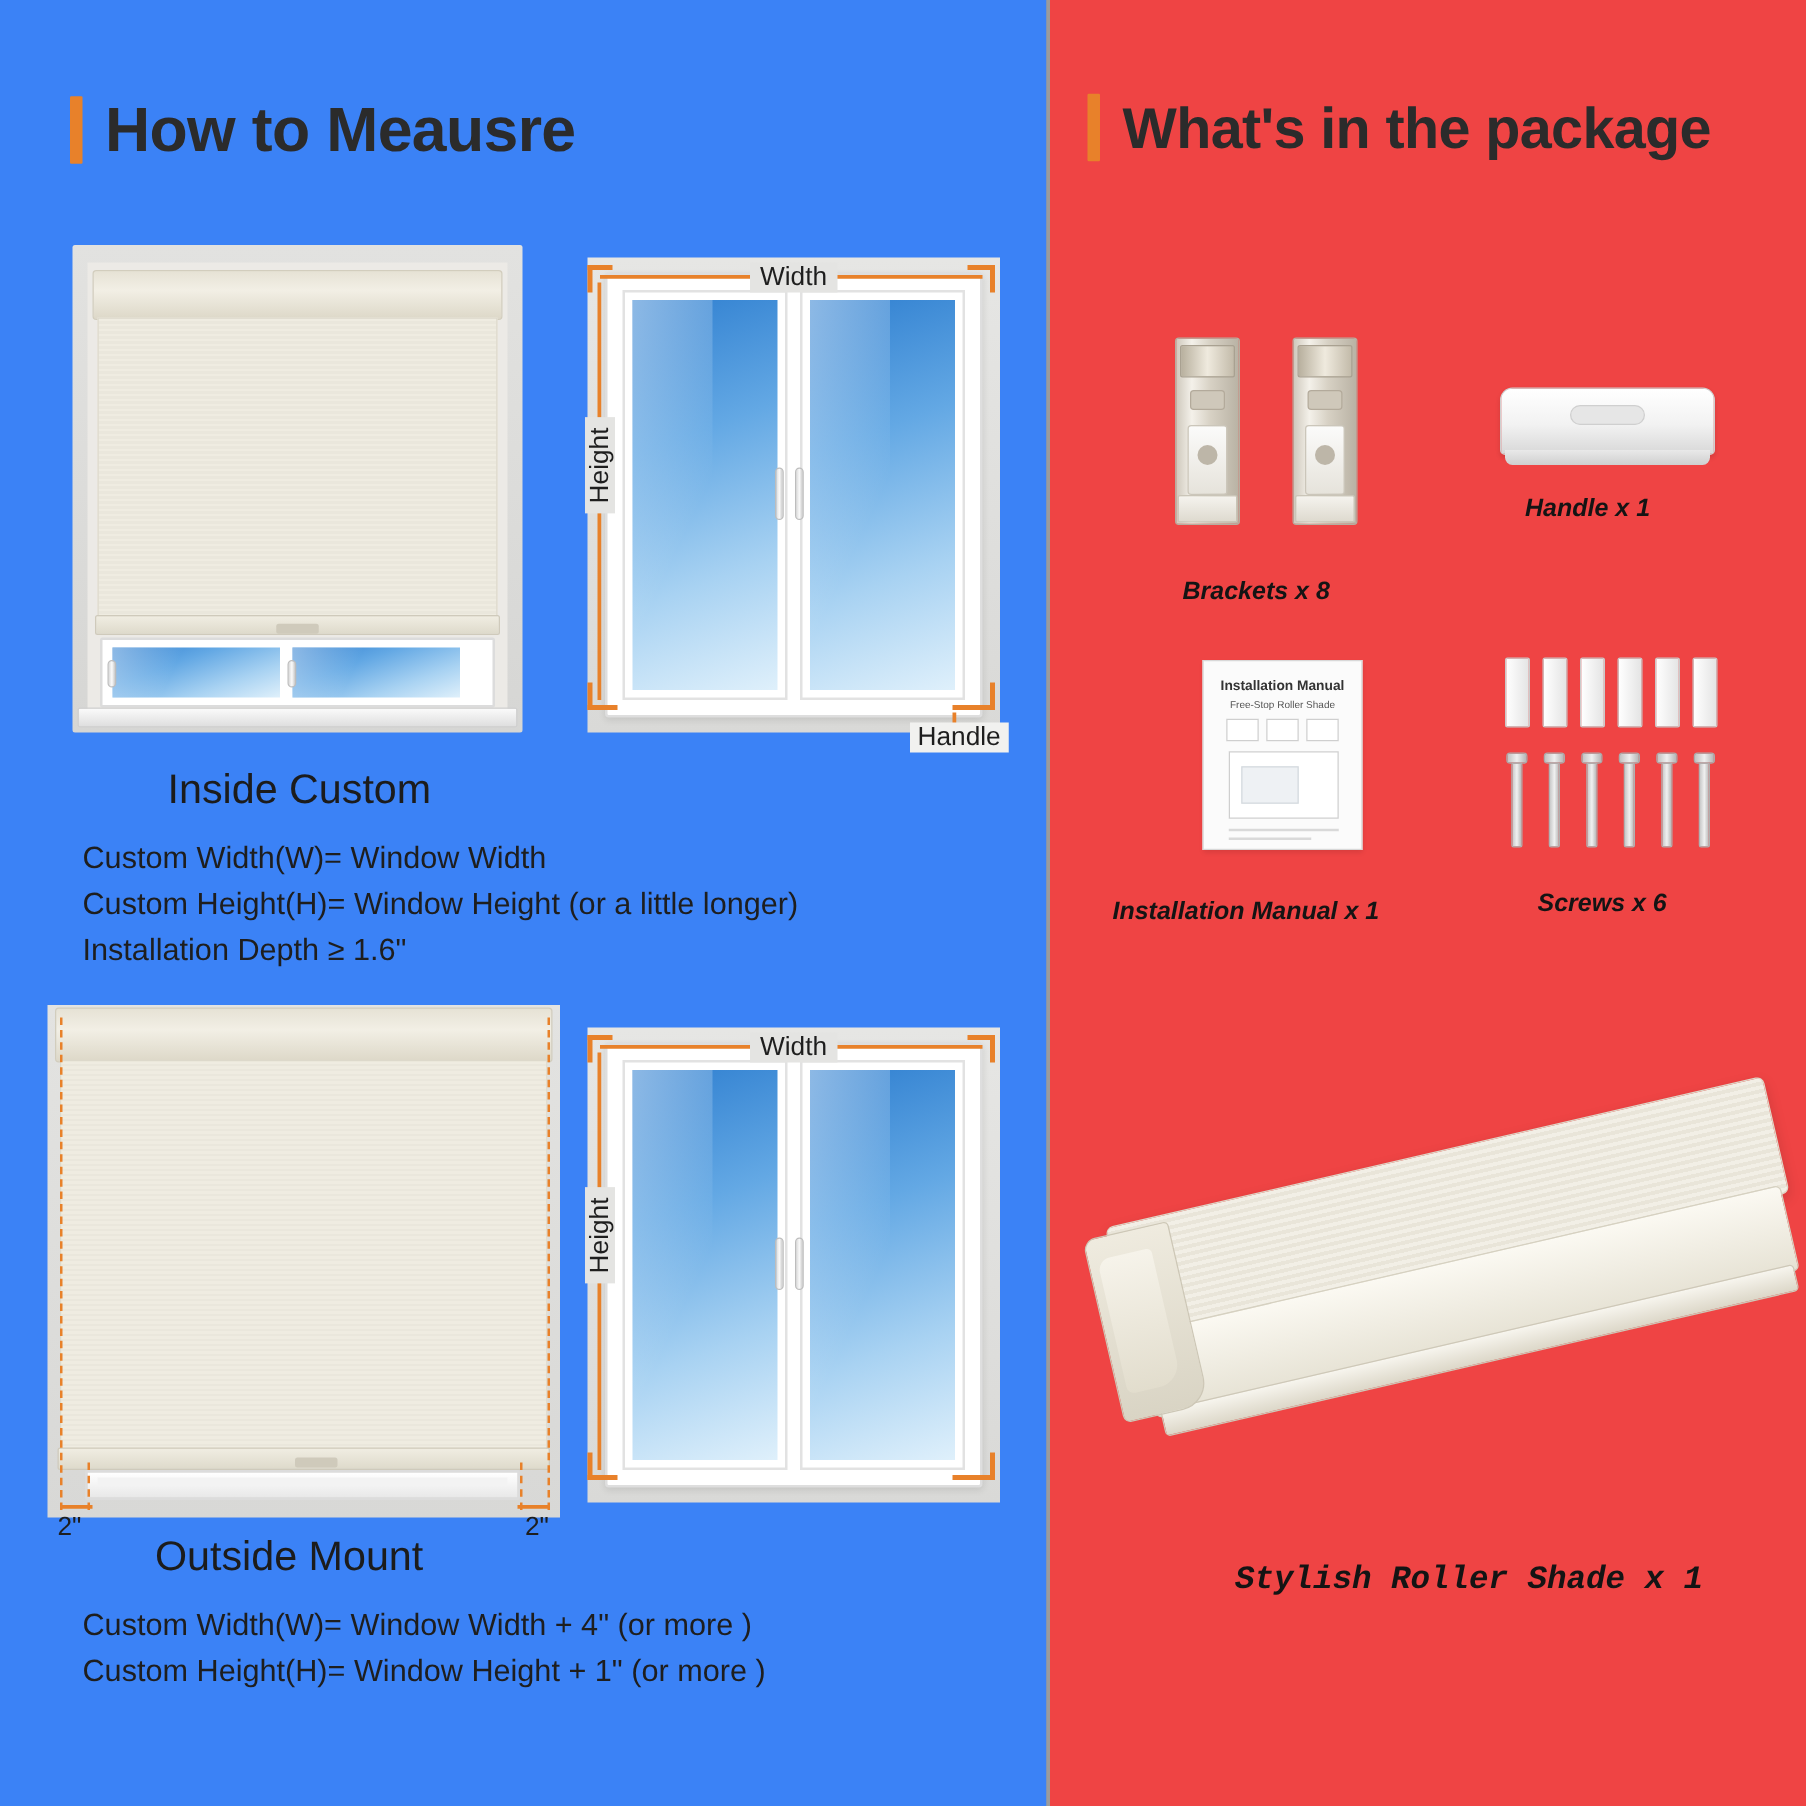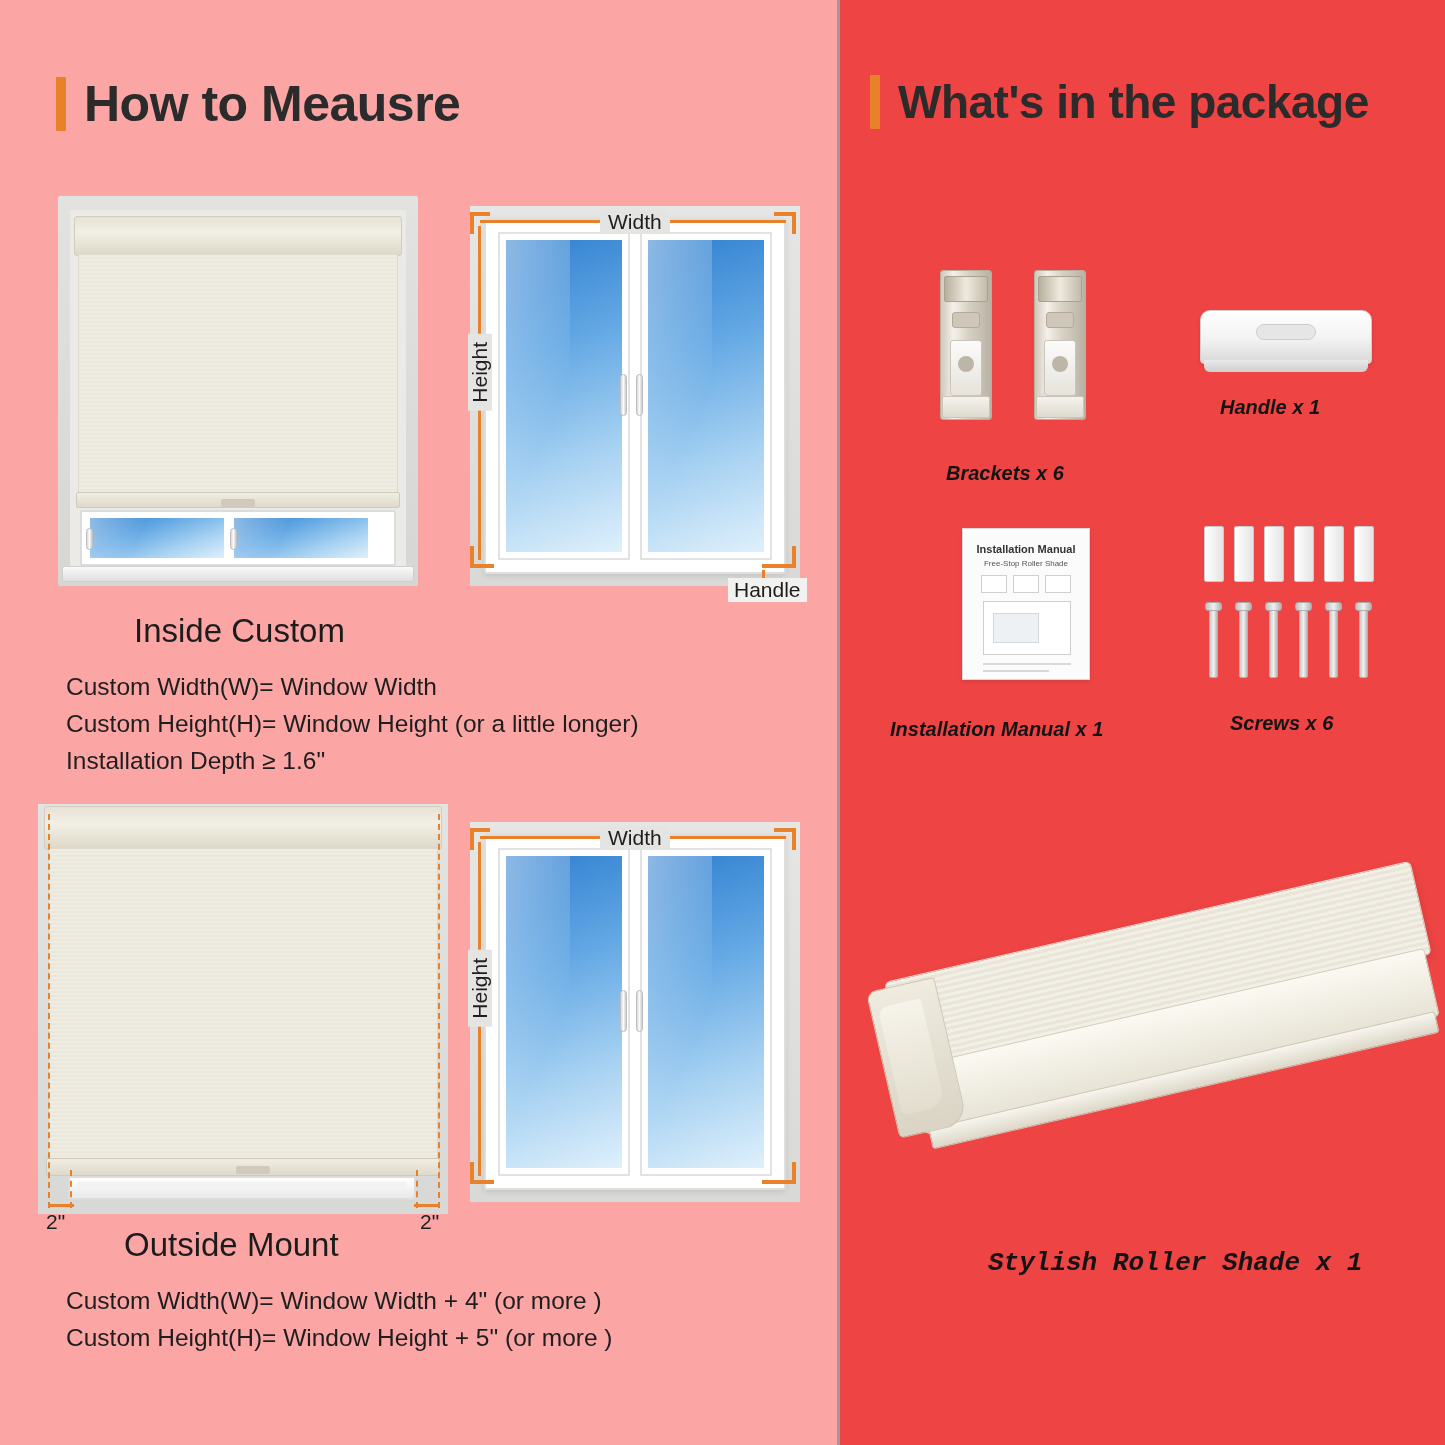--- a/index.html
+++ b/index.html
@@ -11,21 +11,21 @@
   }
   .page {
     position: relative;
     width: 1445px; height: 1445px;
     background: #f2f2f0;
     display: flex;
   }
   .left-panel {
     position: relative;
     width: 840px; height: 1445px;
-    background: #fca5a5;
+    background: #3b82f6;
     border-right: 3px solid #9b9b9b;
   }
   .right-panel {
     position: relative;
     width: 605px; height: 1445px;
     background: #ef4444;
   }
 
   
   .heading {
@@ -310,21 +310,21 @@
       <div class="mark" style="left:16px;top:30px;width:3px;height:334px;"></div>
 
       <span class="mlabel" style="left:138px;top:14px;background:#e4e4e2;padding:0 8px;">Width</span>
       <span class="mlabel vlabel" style="left:6px;top:138px;background:#e4e4e2;padding:8px 0;">Height</span>
     </div>
 
     <span class="mount-title" style="left:124px;top:1226px;">Outside Mount</span>
 
     <div class="spec-block" style="left:66px;top:1282px;">
       <div class="spec-line">Custom Width(W)= Window Width + 4"  (or more )</div>
-      <div class="spec-line">Custom Height(H)= Window Height + 5" (or more )</div>
+      <div class="spec-line">Custom Height(H)= Window Height + 1" (or more )</div>
     </div>
   </div>
 
   <div class="right-panel">
 
     <div class="heading" id="heading-right">
       <span class="bar"></span>
       <span class="htext">What's in the package</span>
     </div>
 
@@ -337,21 +337,21 @@
       <div style="position:absolute;left:28px;top:86px;width:16px;height:16px;background:#bdb6a8;border-radius:50%;"></div>
       <div style="position:absolute;left:12px;top:126px;width:48px;height:22px;background:linear-gradient(180deg,#f5f3ee,#dedacf);border:1px solid #cac5b8;border-radius:2px;"></div>
 
       <div class="bracket" style="left:104px;top:0;width:52px;height:150px;"></div>
       <div style="position:absolute;left:108px;top:6px;width:44px;height:26px;background:linear-gradient(90deg,#b8b09e,#efeade,#c3bbaa);border:1px solid #a9a191;border-radius:2px;"></div>
       <div style="position:absolute;left:116px;top:42px;width:28px;height:16px;background:#cfc8ba;border:1px solid #b3aa9b;border-radius:3px;"></div>
       <div style="position:absolute;left:114px;top:70px;width:32px;height:56px;background:linear-gradient(180deg,#fbfbfa,#e6e3db);border:1px solid #cbc6ba;border-radius:3px;"></div>
       <div style="position:absolute;left:122px;top:86px;width:16px;height:16px;background:#bdb6a8;border-radius:50%;"></div>
       <div style="position:absolute;left:106px;top:126px;width:48px;height:22px;background:linear-gradient(180deg,#f5f3ee,#dedacf);border:1px solid #cac5b8;border-radius:2px;"></div>
     </div>
-    <span class="part-label" style="left:106px;top:462px;">Brackets x 6</span>
+    <span class="part-label" style="left:106px;top:462px;">Brackets x 8</span>
 
     <div style="position:absolute;left:360px;top:300px;width:180px;height:86px;">
       <div class="handle-part" style="left:0;top:10px;width:172px;height:54px;border-radius:10px 10px 4px 4px;"></div>
       <div style="position:absolute;left:56px;top:24px;width:60px;height:16px;background:#e6e6e6;border:1px solid #cfcfcf;border-radius:8px;"></div>
       <div style="position:absolute;left:4px;top:60px;width:164px;height:12px;background:linear-gradient(180deg,#e9e9e9,#cfcfcf);border-radius:0 0 6px 6px;"></div>
     </div>
     <span class="part-label" style="left:380px;top:396px;">Handle x 1</span>
 
     <div class="manual" style="left:122px;top:528px;width:128px;height:152px;">
       <div class="m-title">Installation Manual</div>

